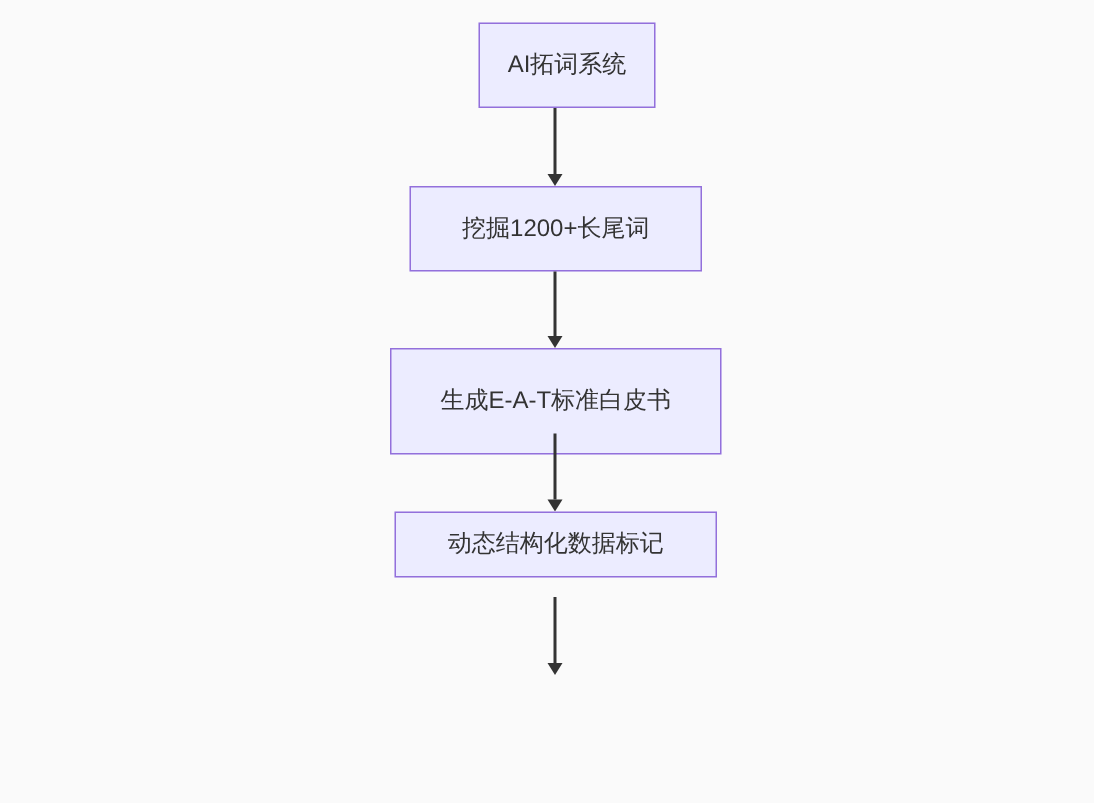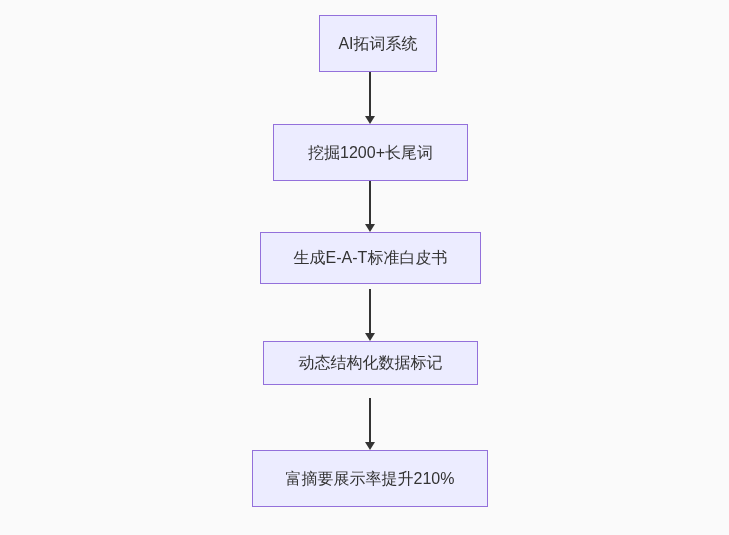--- a/index.html
+++ b/index.html
@@ -26,21 +26,21 @@
     background: var(--node-fill, #ececff);
     border: 1.5px solid var(--node-border, #9370db);
     color: var(--text-color, #333333);
     font-size: 16px;
     line-height: 1.2;
     text-align: center;
     white-space: nowrap;
   }
   .n1 { left: 298px; top: 15px;  width: 118px; height: 57px; margin-left: 21px; }
   .n2 { left: 273px; top: 124px; width: 195px; height: 57px; }
-  .n3 { left: 260px; top: 232px; width: 221px; height: 52px; }
+  .n3 { left: 260px; top: 232px; width: 221px; height: 71px; }
   .n4 { left: 263px; top: 341px; width: 215px; height: 44px; }
   .n5 { left: 252px; top: 450px; width: 236px; height: 57px; }
 
   .edge {
     position: absolute;
     left: 370px;
     transform: translateX(-50%);
     display: flex;
     flex-direction: column;
     align-items: center;
@@ -89,15 +89,14 @@
     <div class="edge-head"></div>
   </div>
 
   <div class="node n4">动态结构化数据标记</div>
 
   <div class="edge e4">
     <div class="edge-line"></div>
     <div class="edge-head"></div>
   </div>
 
-  <div class="node n5">富摘要展示率提升210%</div>
 
 </div>
 
 </body></html>

